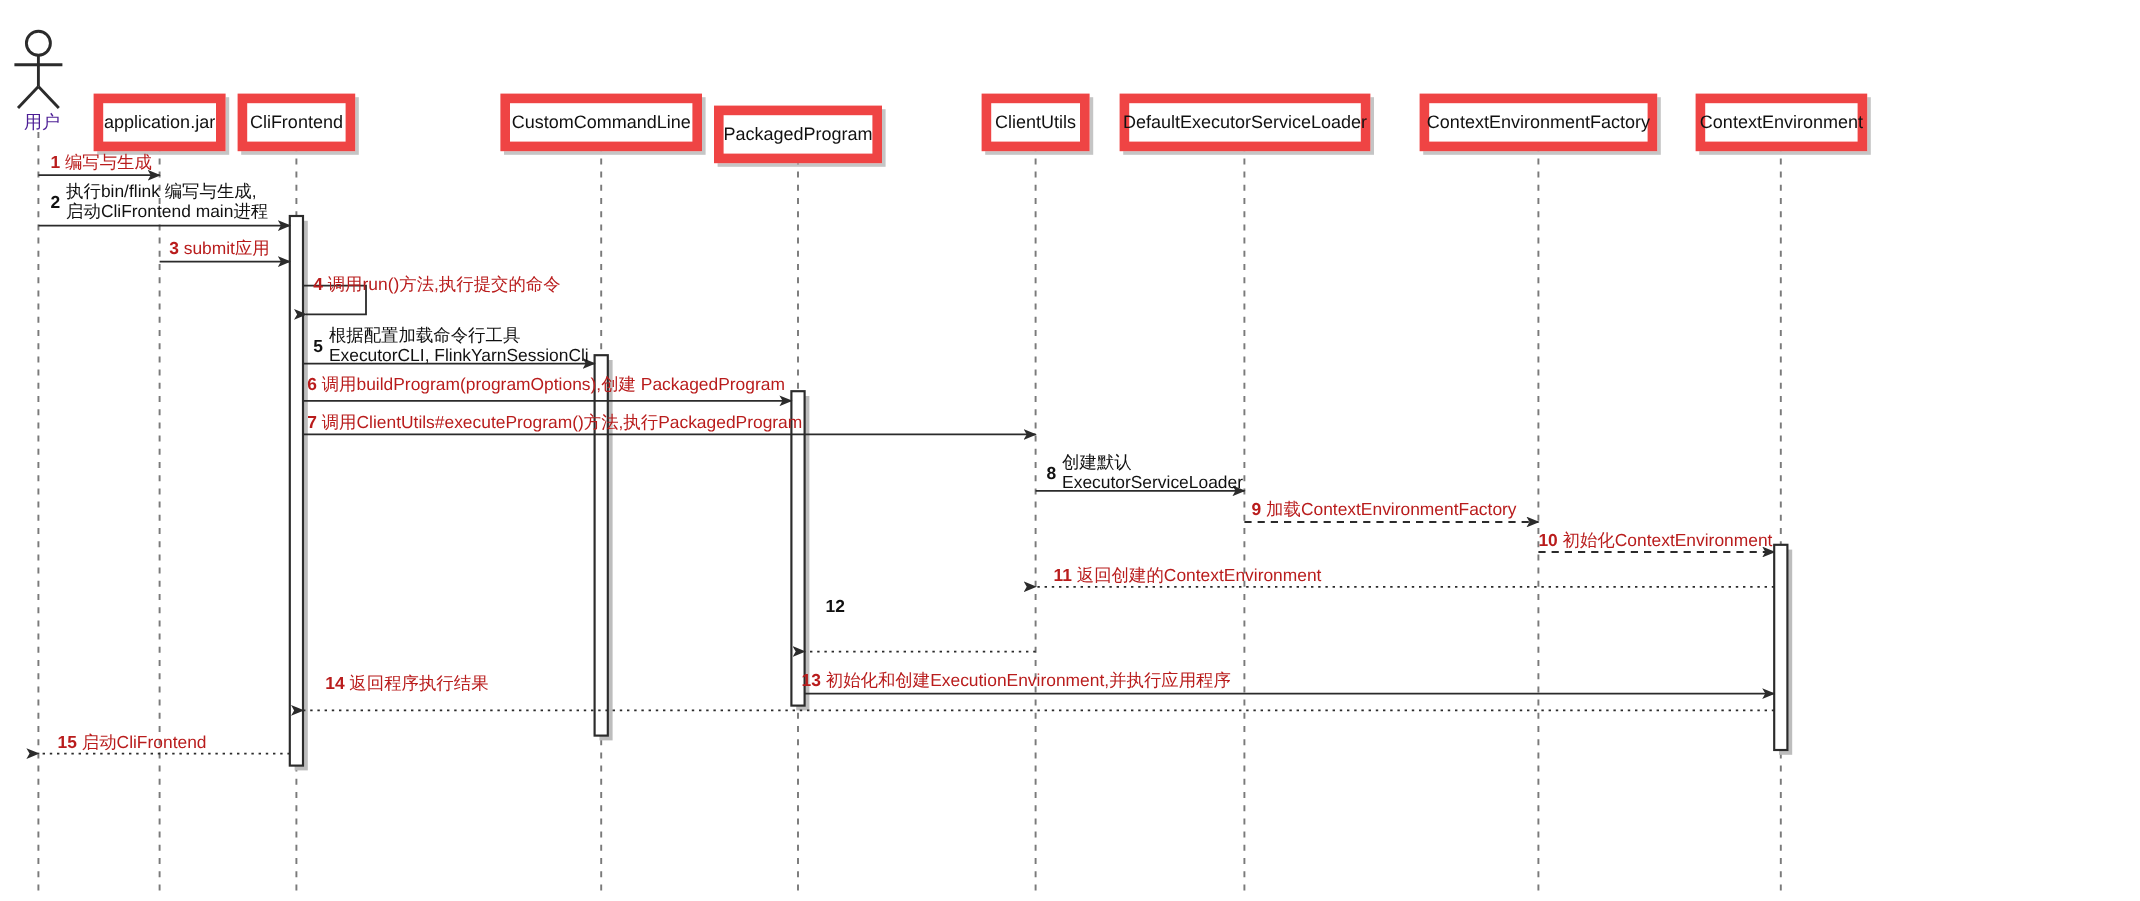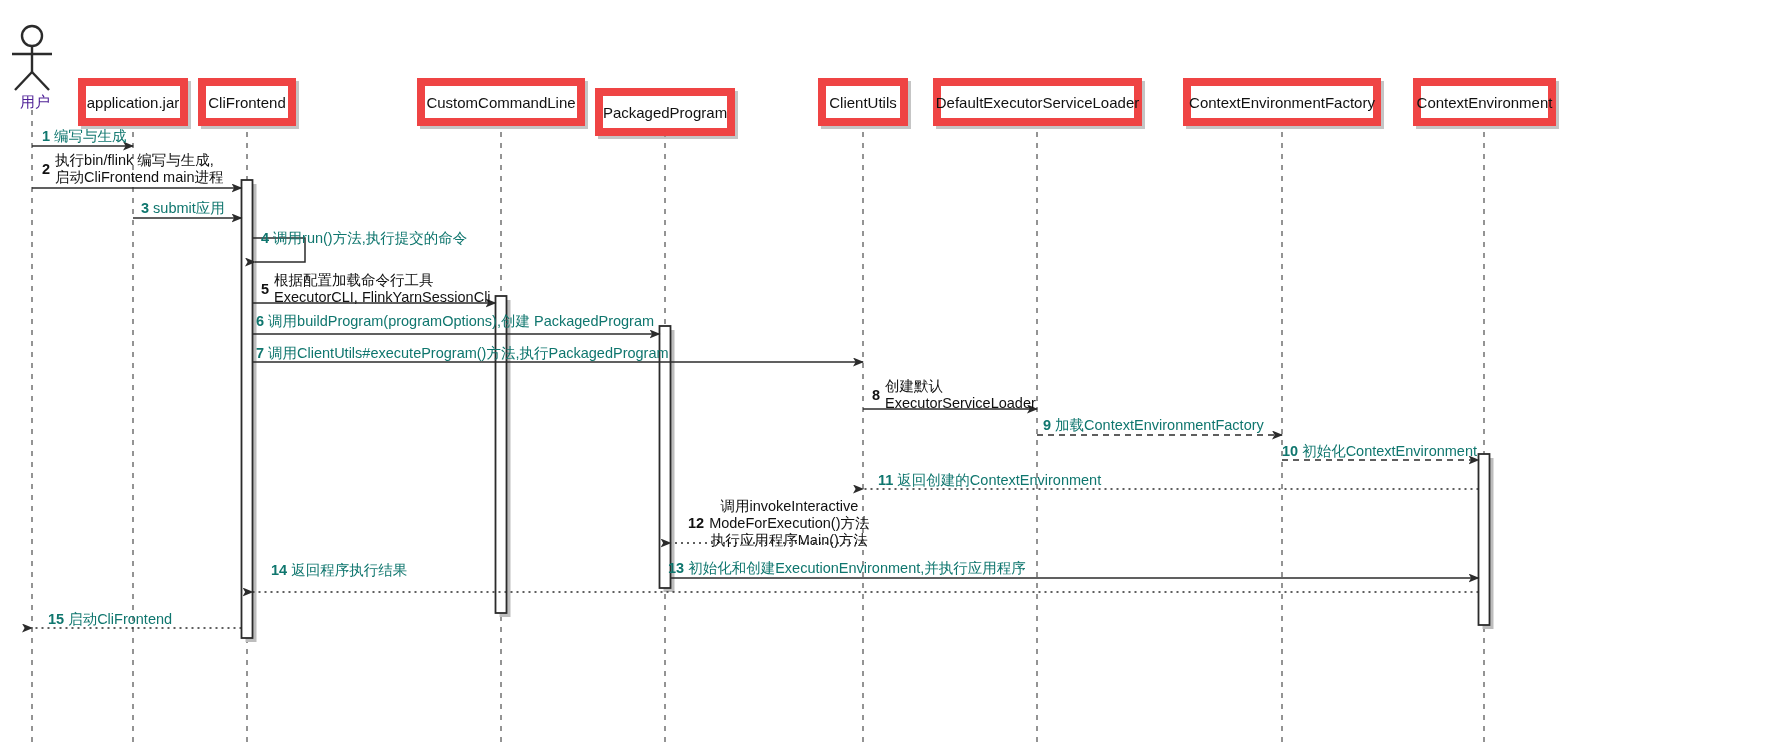--- a/index.html
+++ b/index.html
@@ -44,21 +44,21 @@
   }
   .actor-label {
     position: absolute;
     font-size: 15px;
     color: #4c1d95;
     white-space: nowrap;
   }
   .msg-label {
     position: absolute;
     font-size: 14.5px;
-    color: #0f766e;
+    color: #b91c1c;
     white-space: nowrap;
     line-height: 16px;
   }
   .msg-num {
     font-weight: bold;
     margin-right: 4px;
   }
   .msg-multiline {
     position: absolute;
     font-size: 14.5px;
@@ -223,24 +223,19 @@
         <span class="lines">
           <span style="display: block;">创建默认</span>
           <span style="display: block;">ExecutorServiceLoader</span>
         </span>
       </div>
       <div class="msg-label" style="left: 1043px; top: 417px;"><span class="msg-num">9</span><span>加载ContextEnvironmentFactory</span></div>
       <div class="msg-label" style="left: 1282px; top: 443px;"><span class="msg-num">10</span><span>初始化ContextEnvironment</span></div>
       <div class="msg-label" style="left: 878px; top: 472px;"><span class="msg-num">11</span><span>返回创建的ContextEnvironment</span></div>
       <div class="msg-multiline" style="left: 688px; top: 498px;">
         <span class="msg-num">12</span>
-        <span class="lines center">
-          <span style="display: block;">调用invokeInteractive</span>
-          <span style="display: block;">ModeForExecution()方法</span>
-          <span style="display: block;">执行应用程序Main()方法</span>
-        </span>
       </div>
       <div class="msg-label" style="left: 668px; top: 560px;"><span class="msg-num">13</span><span>初始化和创建ExecutionEnvironment,并执行应用程序</span></div>
       <div class="msg-label" style="left: 271px; top: 562px;"><span class="msg-num">14</span><span>返回程序执行结果</span></div>
       <div class="msg-label" style="left: 48px; top: 611px;"><span class="msg-num">15</span><span>启动CliFrontend</span></div>
     </div>
 
 </div>
 
 </body></html>

